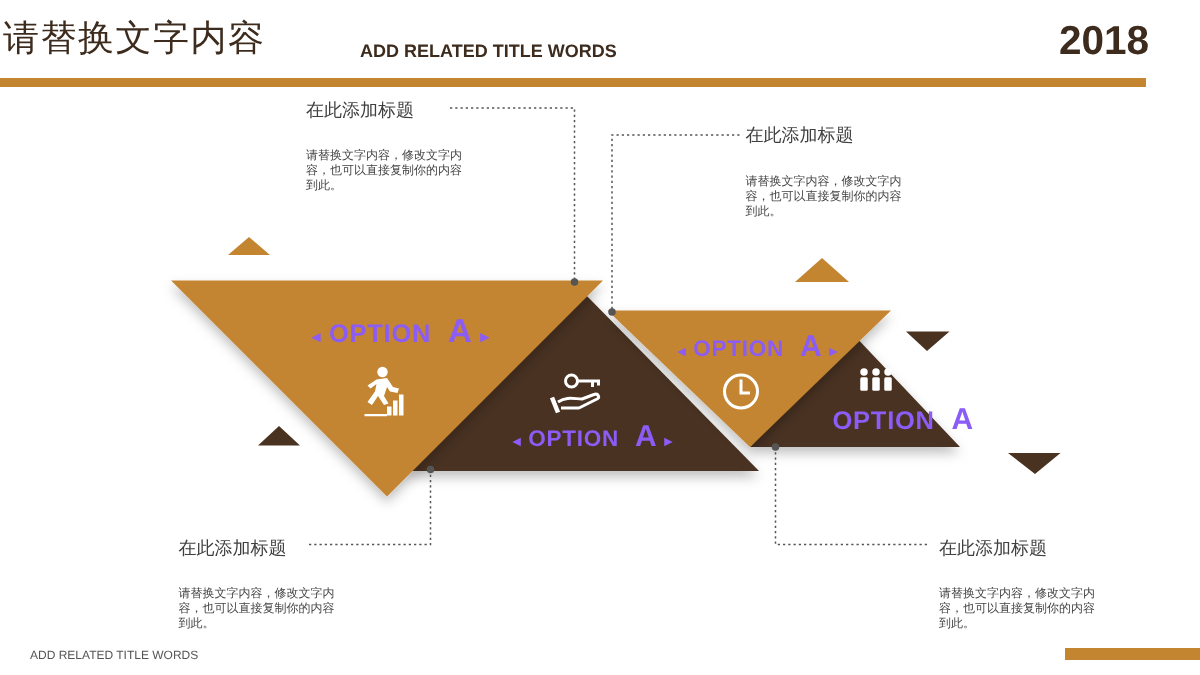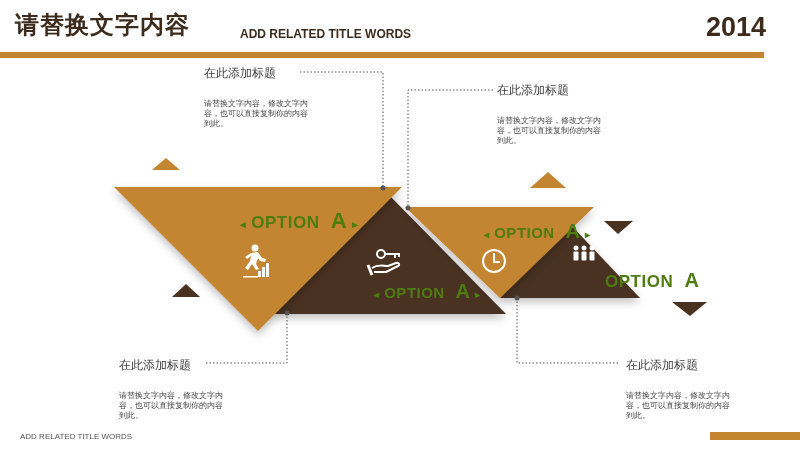--- a/index.html
+++ b/index.html
@@ -3,51 +3,51 @@
 <meta charset="utf-8">
 <style>
   html, body { margin: 0; padding: 0; }
   body {
     width: 800px; height: 450px; position: relative; overflow: hidden;
     background: #ffffff;
     font-family: "DejaVu Sans", "Liberation Sans", sans-serif;
   }
   .abs { position: absolute; }
   .title {
-    left: 15px; top: 9px; font-size: 24px; font-weight: bold; color: #3d2c1e;
+    left: 2px; top: 9px; font-size: 24px; font-weight: normal; color: #3d2c1e;
     letter-spacing: 1px; white-space: nowrap;
   }
   .subtitle {
     left: 240px; top: 27px; font-size: 12px; font-weight: bold; color: #3d2c1e;
     font-family: "Liberation Sans", sans-serif; white-space: nowrap;
   }
   .year {
     right: 34px; top: 12px; font-size: 27px; font-weight: bold; color: #3d2c1e;
     font-family: "Liberation Sans", sans-serif;
   }
   .bar-top { left: 0; top: 52px; width: 764px; height: 6px; background: #c48531; }
   .bar-bottom { left: 710px; top: 432px; width: 90px; height: 8px; background: #c48531; }
   .footer-text {
     left: 20px; top: 432px; font-size: 8px; color: #555;
     font-family: "Liberation Sans", sans-serif; white-space: nowrap;
   }
   .callout .head { font-size: 12px; color: #404040; white-space: nowrap; }
   .callout .body { font-size: 8px; color: #444; line-height: 10px; width: 110px; margin-top: 17px; }
   svg.diagram { left: 0; top: 0; }
   .opt {
-    font-family: "Liberation Sans", sans-serif; font-weight: bold; color: #4d7c0f;
-    white-space: nowrap; letter-spacing: 0.5px; margin-left: 32px;
+    font-family: "Liberation Sans", sans-serif; font-weight: bold; color: #8b5cf6;
+    white-space: nowrap; letter-spacing: 0.5px;
   }
 </style>
 </head>
 <body>
 
 <div class="abs title">请替换文字内容</div>
 <div class="abs subtitle">ADD RELATED TITLE WORDS</div>
-<div class="abs year">2014</div>
+<div class="abs year">2018</div>
 <div class="abs bar-top"></div>
 
 <svg class="abs diagram" width="800" height="450">
   <defs>
     <filter id="sh" x="-20%" y="-20%" width="140%" height="160%">
       <feDropShadow dx="0" dy="4" stdDeviation="4" flood-color="#000" flood-opacity="0.25"></feDropShadow>
     </filter>
   </defs>
 
   <polygon points="152,170 166,158 180,170" fill="#c48531"></polygon>
@@ -119,21 +119,21 @@
   <span>OPTION</span>
   <span style="font-size:20px; margin-left:6px;">A</span>
   <span style="font-size:10px;">▸</span>
 </div>
 <div class="abs opt" style="left:452px; top:220px; font-size:15px;">
   <span style="font-size:10px;">◂</span>
   <span>OPTION</span>
   <span style="font-size:20px; margin-left:6px;">A</span>
   <span style="font-size:10px;">▸</span>
 </div>
-<div class="abs opt" style="left:573px; top:269px; font-size:17px;">
+<div class="abs opt" style="left:555px; top:269px; font-size:17px;">
   <span>OPTION</span>
   <span style="font-size:20px; margin-left:6px;">A</span>
 </div>
 
 <div class="abs callout" style="left:204px; top:65px;">
   <div class="head">在此添加标题</div>
   <div class="body">请替换文字内容，修改文字内容，也可以直接复制你的内容到此。</div>
 </div>
 <div class="abs callout" style="left:497px; top:82px;">
   <div class="head">在此添加标题</div>

